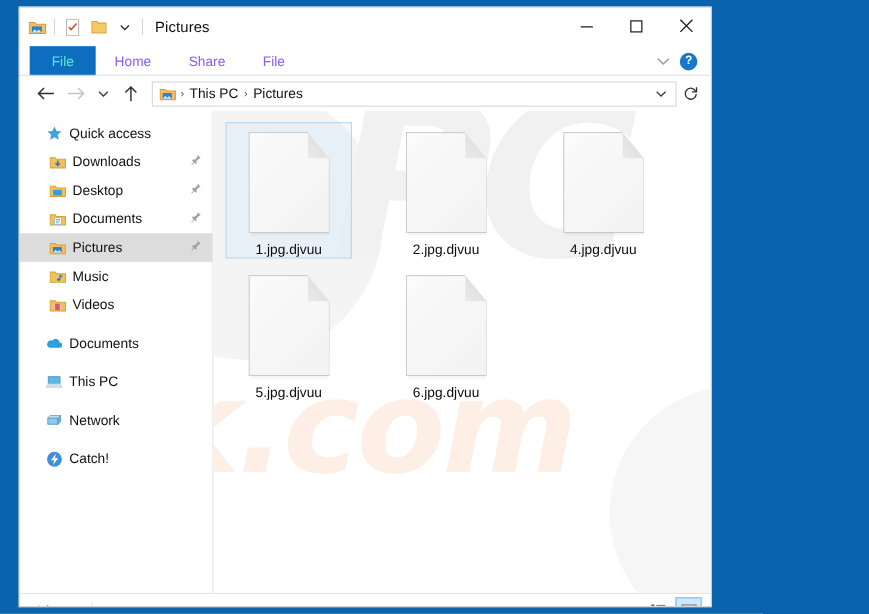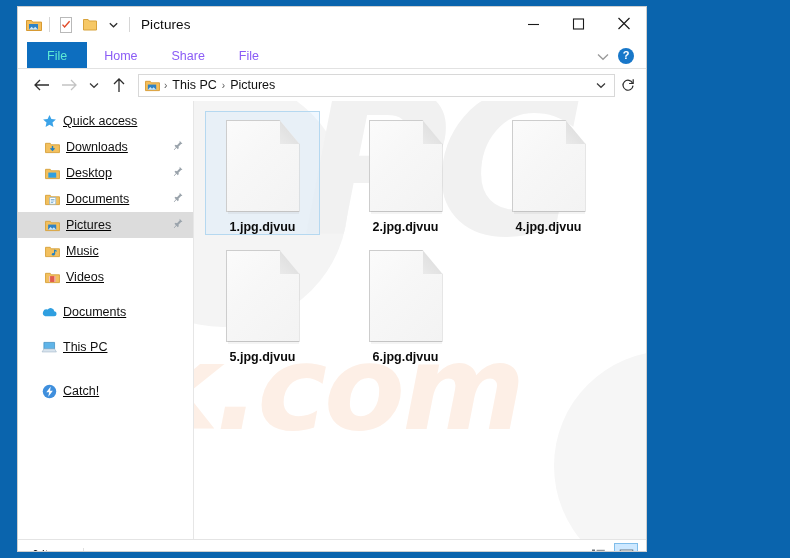--- a/index.html
+++ b/index.html
@@ -224,21 +224,20 @@
     height: 438px;
     display: flex;
     background: #fff;
   }
 
   #nav {
     width: 175px;
     padding-top: 7px;
     position: relative;
     z-index: 2;
-    text-decoration: underline;
   }
 
   #nav-divider {
     width: 1px;
     background: #e6e6e6;
   }
 
   .nav-item {
     height: 26px;
     display: flex;
@@ -332,21 +331,20 @@
   .file-cell {
     width: 115px;
     height: 124px;
     margin: 0 28px 6px 0;
     display: flex;
     flex-direction: column;
     align-items: center;
     justify-content: flex-start;
     padding-top: 8px;
     border: 1px solid transparent;
-    font-weight: bold;
   }
 
   .file-cell.selected {
     background: rgba(205,232,255,.30);
     border: 1px solid #b5d8f0;
   }
 
   .doc-icon {
     position: relative;
     width: 74px;
@@ -675,20 +673,30 @@
           <svg width="16" height="13" viewBox="0 0 17 14">
             <path d="M3 1.5h11.5v7H3z" fill="#5fb4e8" stroke="#3f8fc2" stroke-width=".8"></path>
             <path d="M1 11.8l2-3.3h11.5l2 3.3z" fill="#d8e4ee" stroke="#a8bccd" stroke-width=".7"></path>
           </svg>
         </span>
         <span class="nav-label">This PC</span>
       </div>
 
       <div class="nav-gap"></div>
 
+      <div class="nav-item root">
+        <span class="nav-ico">
+          <svg width="16" height="13" viewBox="0 0 17 14">
+            <path d="M2.5 4.5h10v6h-10z" fill="#8fc8ea" stroke="#4f94c4" stroke-width=".8"></path>
+            <path d="M2.5 4.5L5 1.8h10l-2.5 2.7z" fill="#b9dcf2" stroke="#4f94c4" stroke-width=".7"></path>
+            <path d="M12.5 10.5L15 8V1.8l-2.5 2.7z" fill="#6fb2de" stroke="#4f94c4" stroke-width=".7"></path>
+          </svg>
+        </span>
+        <span class="nav-label">Network</span>
+      </div>
 
       <div class="nav-gap"></div>
 
       <div class="nav-item root">
         <span class="nav-ico">
           <svg width="15" height="15" viewBox="0 0 16 16">
             <circle cx="8" cy="8" r="7.2" fill="#3f8fdd"></circle>
             <path d="M9.3 2.6L4.6 8.9h3L6.7 13.6l4.9-6.5h-3z" fill="#ffffff"></path>
           </svg>
         </span>

